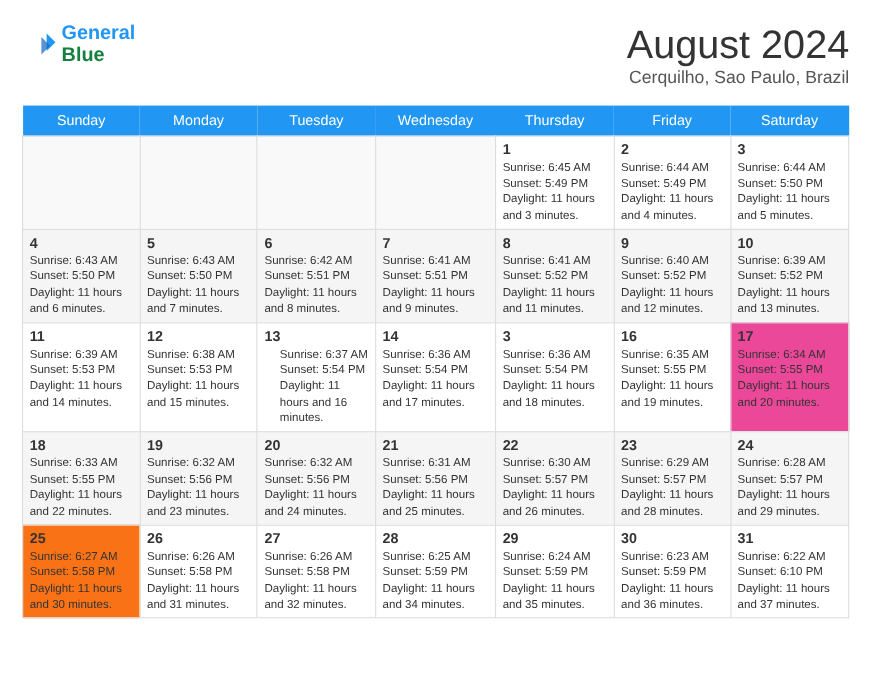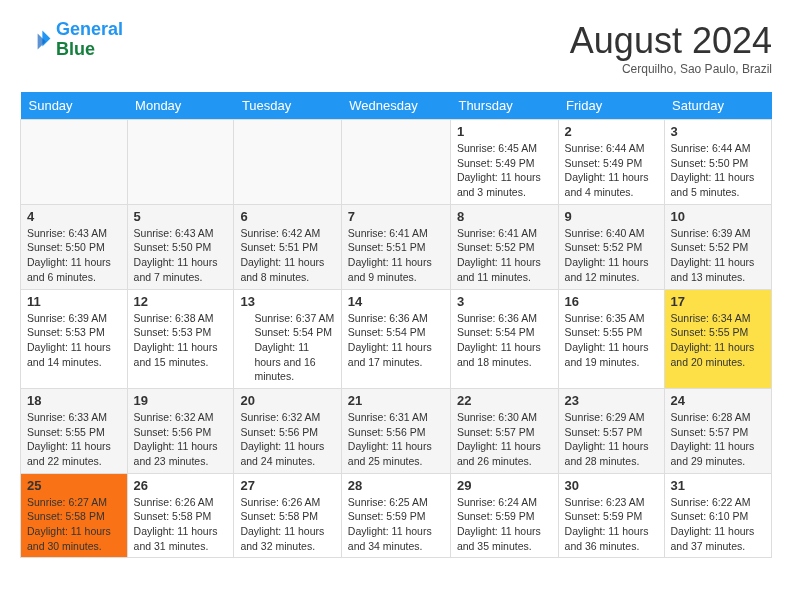--- a/index.html
+++ b/index.html
@@ -36,32 +36,32 @@
     }
     .title-block {
       text-align: right;
     }
     .month-year {
       font-size: 36px;
       font-weight: 300;
       color: #333;
     }
     .location {
-      font-size: 12px;
+      font-size: 16px;
       color: #555;
     }
     table {
       width: 100%;
       border-collapse: collapse;
       font-size: 11px;
     }
     .day-header {
       background: #2196f3;
       color: #fff;
-      text-align: left;
+      text-align: center;
       padding: 6px 8px;
       font-size: 13px;
       font-weight: normal;
     }
     td {
       border: 1px solid #ddd;
       vertical-align: top;
       padding: 4px 6px;
       width: 112px;
       min-height: 80px;
@@ -219,21 +219,21 @@
           <div class="cell-info" style="white-space: pre-line;">Sunrise: 6:36 AM
 Sunset: 5:54 PM
 Daylight: 11 hours and 18 minutes.</div>
         </td>
         <td style="background: rgb(255, 255, 255);">
           <span class="date-num">16</span>
           <div class="cell-info" style="white-space: pre-line;">Sunrise: 6:35 AM
 Sunset: 5:55 PM
 Daylight: 11 hours and 19 minutes.</div>
         </td>
-        <td style="background: #fde047;">
+        <td style="background: #ec4899;">
           <span class="date-num">17</span>
           <div class="cell-info" style="white-space: pre-line;">Sunrise: 6:34 AM
 Sunset: 5:55 PM
 Daylight: 11 hours and 20 minutes.</div>
         </td>
       </tr>
       <tr>
         <td style="background: rgb(245, 245, 245);">
           <span class="date-num">18</span>
           <div class="cell-info" style="white-space: pre-line;">Sunrise: 6:33 AM

